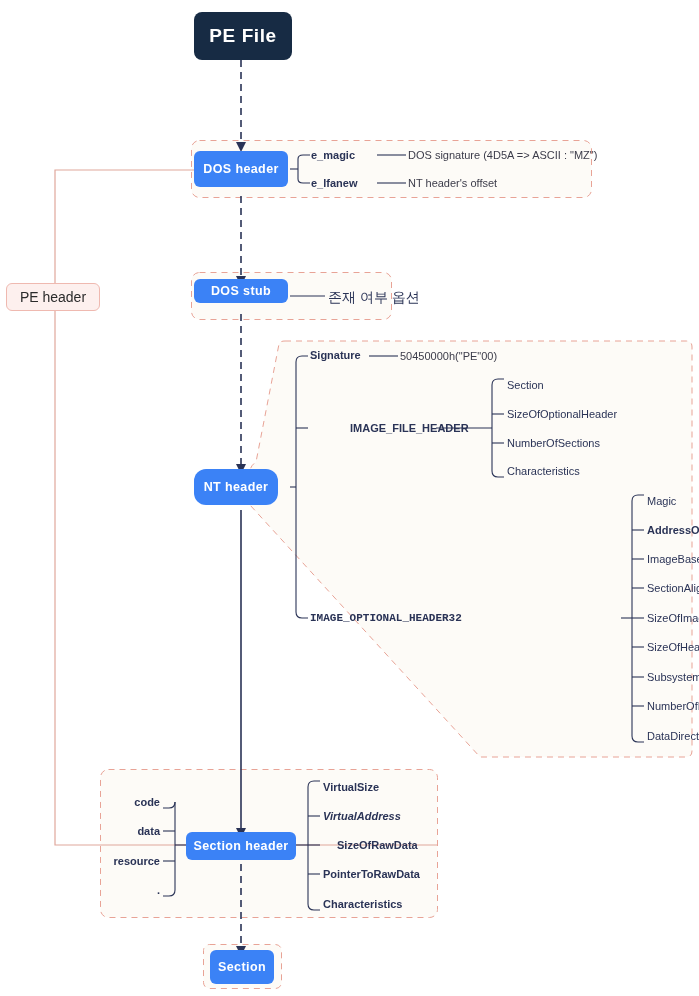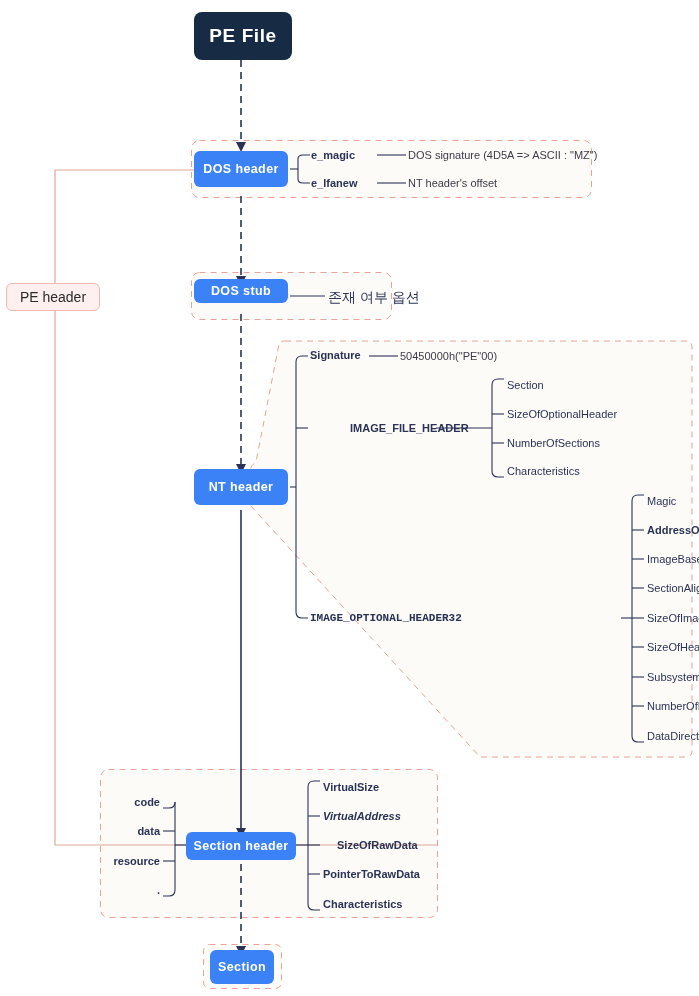--- a/index.html
+++ b/index.html
@@ -149,21 +149,21 @@
   </div>
 
   <div class="node" style="left:194px; top:151px; width:94px; height:36px;">
     <span>DOS header</span>
   </div>
 
   <div class="node" style="left:194px; top:279px; width:94px; height:24px;justify-content:center;">
     <span>DOS stub</span>
   </div>
 
-  <div class="node" style="left:194px; top:469px; width:94px; height:36px;">
+  <div class="node" style="left:194px; top:469px; width:84px; height:36px;border-radius:12px;">
     <span>NT header</span>
   </div>
 
   <div class="node" style="left:186px; top:832px; width:110px; height:28px;">
     <span>Section header</span>
   </div>
 
   <div class="node" style="left:210px; top:950px; width:64px; height:34px;">
     <span>Section</span>
   </div>

